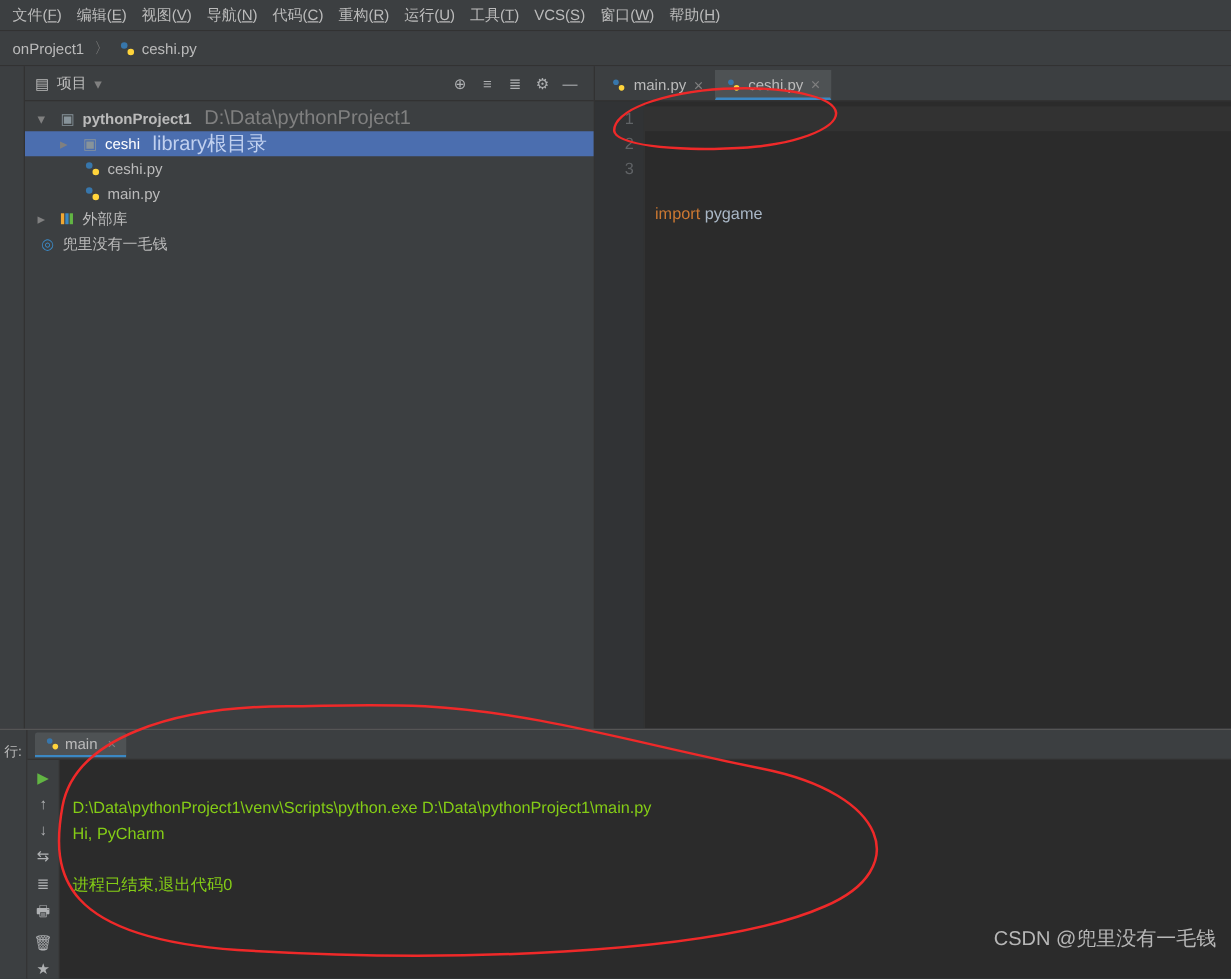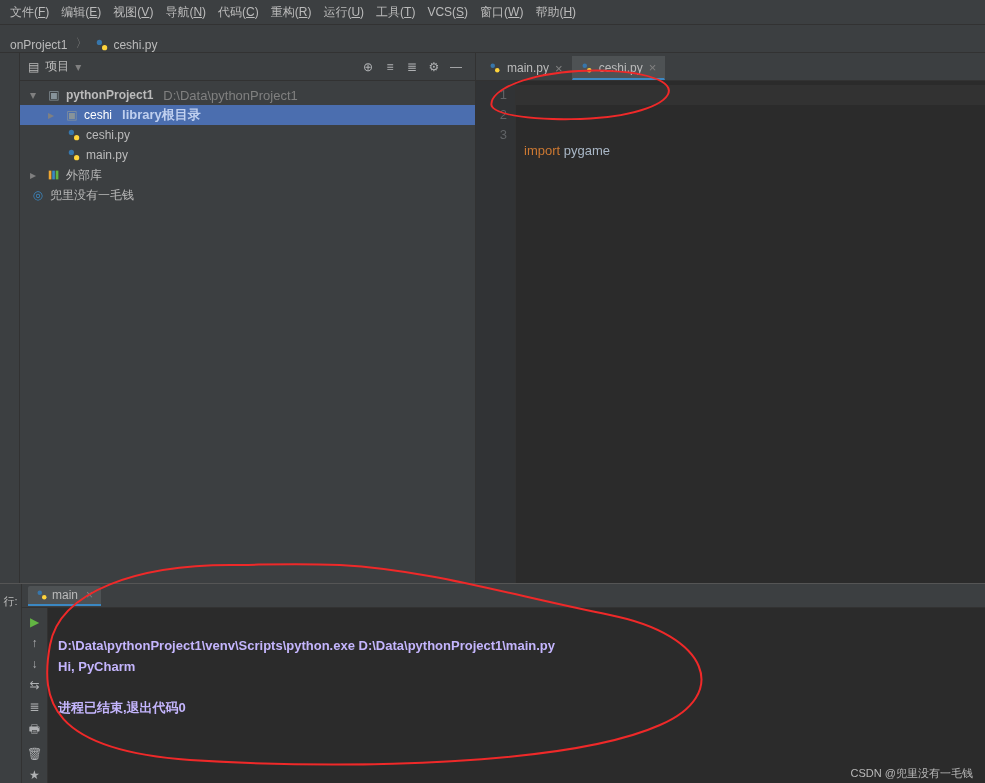--- a/index.html
+++ b/index.html
@@ -1,64 +1,64 @@
 <!DOCTYPE html>
 <html><head>
 <meta charset="utf-8">
 <style>
 * { margin: 0; padding: 0; box-sizing: border-box; font-family: "Microsoft YaHei", "Segoe UI", sans-serif; }
 body { background: #3c3f41; color: #bbbbbb; font-size: 12px; width: 985px; height: 783px; overflow: hidden; display: flex; flex-direction: column; position: relative; }
 .menubar { height: 24px; background: #3c3f41; display: flex; align-items: center; padding: 12px 4px; border-bottom: 1px solid #323232; }
 .menubar .menu-item { padding: 2px 6px; cursor: pointer; color: #bbbbbb; }
 .menubar .menu-item u { text-decoration: underline; }
 .menubar .title { margin-left: 50px; color: #808080; font-size: 12px; flex: 1; text-align: left; }
-.navbar { height: 28px; background: #3c3f41; display: flex; align-items: flex-end; padding: 0 6px; border-bottom: 1px solid #323232; }
+.navbar { height: 28px; background: #3c3f41; display: flex; align-items: center; padding: 0 6px; border-bottom: 1px solid #323232; }
 .navbar .crumb { color: #bbbbbb; padding: 0 4px; display: flex; align-items: center; gap: 4px; }
 .navbar .sep { color: #808080; margin: 0 4px; }
 .main-area { flex: 1; display: flex; min-height: 0; }
 .left-gutter { width: 20px; background: #3c3f41; border-right: 1px solid #323232; }
 .project-panel { width: 456px; background: #3c3f41; display: flex; flex-direction: column; border-right: 1px solid #323232; }
 .panel-header { height: 28px; display: flex; align-items: center; padding: 0 8px; border-bottom: 1px solid #323232; }
 .panel-header .title { display: flex; align-items: center; gap: 6px; color: #bbbbbb; }
 .panel-header .spacer { flex: 1; }
 .panel-header .tool-icon { width: 22px; height: 22px; display: flex; align-items: center; justify-content: center; cursor: pointer; color: #afb1b3; }
 .tree { flex: 1; overflow: auto; padding-top: 4px; }
 .tree-row { height: 20px; display: flex; align-items: center; padding-left: 6px; cursor: pointer; color: #bbbbbb; gap: 4px; }
 .tree-row.selected { background: #4b6eaf; color: #ffffff; }
 .tree-row .indent0 { width: 0px; }
 .tree-row .indent1 { width: 18px; }
 .tree-row .indent2 { width: 36px; }
 .tree-row .arrow { width: 12px; color: #808080; }
 .tree-row .icn { width: 16px; height: 16px; display: flex; align-items: center; justify-content: center; }
-.tree-row .dim { color: #808080; margin-left: 6px; font-size: 13px; }
-.tree-row.selected .dim { color: #c0d0ef; font-weight: bold; }
+.tree-row .dim { color: #808080; margin-left: 6px; font-size: 16px; }
+.tree-row.selected .dim { color: #c0d0ef; }
 .folder-icn { color: #87939a; }
 .lib-icn { color: #62b543; }
 .editor { flex: 1; display: flex; flex-direction: column; min-width: 0; }
 .tabbar { height: 28px; background: #3c3f41; display: flex; align-items: flex-end; border-bottom: 1px solid #323232; padding-left: 4px; gap: 0; }
 .tab { height: 24px; display: flex; align-items: center; padding: 0 8px; gap: 6px; background: #3c3f41; border: 1px solid transparent; cursor: pointer; color: #bbbbbb; }
 .tab.active { background: #4e5254; border-bottom: 2px solid #3b88c3; }
 .tab .close { color: #808080; font-size: 13px; }
 .code-area { flex: 1; display: flex; background: #2b2b2b; font-family: "Consolas","Courier New",monospace; font-size: 13px; position: relative; }
 .gutter { width: 40px; background: #313335; color: #606366; text-align: right; padding: 4px 8px 0 0; line-height: 20px; border-right: 1px solid #323232; }
-.code { flex: 1; padding: 0 8px; line-height: 20px; color: #a9b7c6; white-space: pre; position: relative; }
+.code { flex: 1; padding: 20px 8px; line-height: 20px; color: #a9b7c6; white-space: pre; position: relative; }
 .code .hl-line { position: absolute; left: 0; right: 0; top: 4px; height: 20px; background: #323232; z-index: 0; }
 .code .text { position: relative; z-index: 1; }
 .kw { color: #cc7832; }
 .annotation { position: absolute; border: 2px solid #ef2929; border-radius: 50%; pointer-events: none; z-index: 50; }
 .ann1 { left: 490px; top: 70px; width: 180px; height: 50px; transform: rotate(-3deg); border-radius: 50% 50% 45% 55% / 60% 50% 50% 40%; }
 .run-panel { height: 200px; display: flex; background: #3c3f41; border-top: 1px solid #555555; position: relative; }
 .run-left-label { width: 22px; background: #3c3f41; border-right: 1px solid #323232; display: flex; align-items: flex-start; justify-content: center; padding-top: 10px; color: #bbbbbb; font-size: 11px; }
 .run-toolbar { width: 26px; background: #3c3f41; display: flex; flex-direction: column; align-items: center; padding-top: 6px; gap: 6px; border-right: 1px solid #323232; }
 .run-toolbar .rt-icon { width: 20px; height: 20px; display: flex; align-items: center; justify-content: center; color: #afb1b3; cursor: pointer; }
 .run-content { flex: 1; display: flex; flex-direction: column; }
 .run-header { height: 24px; display: flex; align-items: center; padding: 0 6px; gap: 6px; border-bottom: 1px solid #323232; }
 .run-tab { height: 20px; display: flex; align-items: center; padding: 0 8px; gap: 4px; color: #bbbbbb; background: #4e5254; border-radius: 2px 2px 0 0; border-bottom: 2px solid #3b88c3; }
-.run-output { flex: 1; background: #2b2b2b; font-family: "Consolas","Courier New",monospace; font-size: 13px; color: #c4b5fd; padding: 8px 10px; line-height: 20px; white-space: pre-wrap; font-weight: bold; }
-.watermark { position: absolute; right: 12px; bottom: 2px; color: #d0d0d0; font-size: 11px; opacity: 0.85; pointer-events: none; z-index: 100; }
+.run-output { flex: 1; background: #2b2b2b; font-family: "Consolas","Courier New",monospace; font-size: 13px; color: #84cc16; padding: 8px 10px; line-height: 20px; white-space: pre-wrap; }
+.watermark { position: absolute; right: 12px; bottom: 21px; color: #d0d0d0; font-size: 16px; opacity: 0.85; pointer-events: none; z-index: 100; }
 svg { display: block; }
 .ann2 { position: absolute; pointer-events: none; z-index: 60; }
 </style>
 </head>
 <body>
 
 <div class="menubar">
   <span class="menu-item"><span>文件</span>(<u>F</u>)</span>
   <span class="menu-item"><span>编辑</span>(<u>E</u>)</span>
   <span class="menu-item"><span>视图</span>(<u>V</u>)</span>

